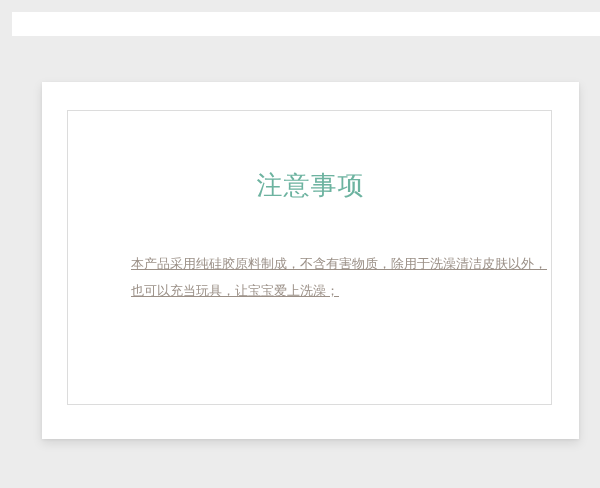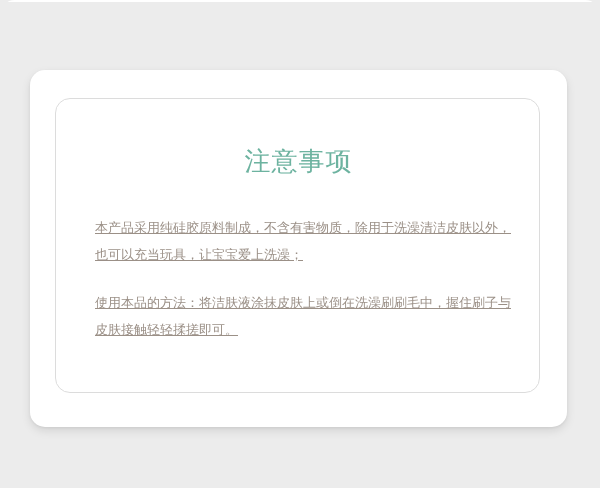--- a/index.html
+++ b/index.html
@@ -1,15 +1,15 @@
 <!DOCTYPE html>
 <html><head>
 <meta charset="utf-8">
 <style>
-  * { margin: 0; padding: 0; box-sizing: border-box; border-radius: 15px; }
+  * { margin: 0; padding: 12px; box-sizing: border-box; }
   html, body { width: 600px; height: 488px; }
   body {
     background: #ececec;
     font-family: "Liberation Sans", "DejaVu Sans", sans-serif;
     position: relative;
     overflow: hidden;
   }
   .top-strip {
     position: absolute;
     top: 0; left: 0;
@@ -58,16 +58,14 @@
 <body>
 
 <div class="top-strip"></div>
 
 <div class="card">
   <div class="frame"></div>
   <h1 class="title">注意事项</h1>
   <div class="text">
     <p>本产品采用纯硅胶原料制成，不含有害物质，除用于洗澡清洁皮肤以外，
 也可以充当玩具，让宝宝爱上洗澡；</p>
-    <p>使用本品的方法：将洁肤液涂抹皮肤上或倒在洗澡刷刷毛中，握住刷子与
-皮肤接触轻轻揉搓即可。</p>
   </div>
 </div>
 
 </body></html>

